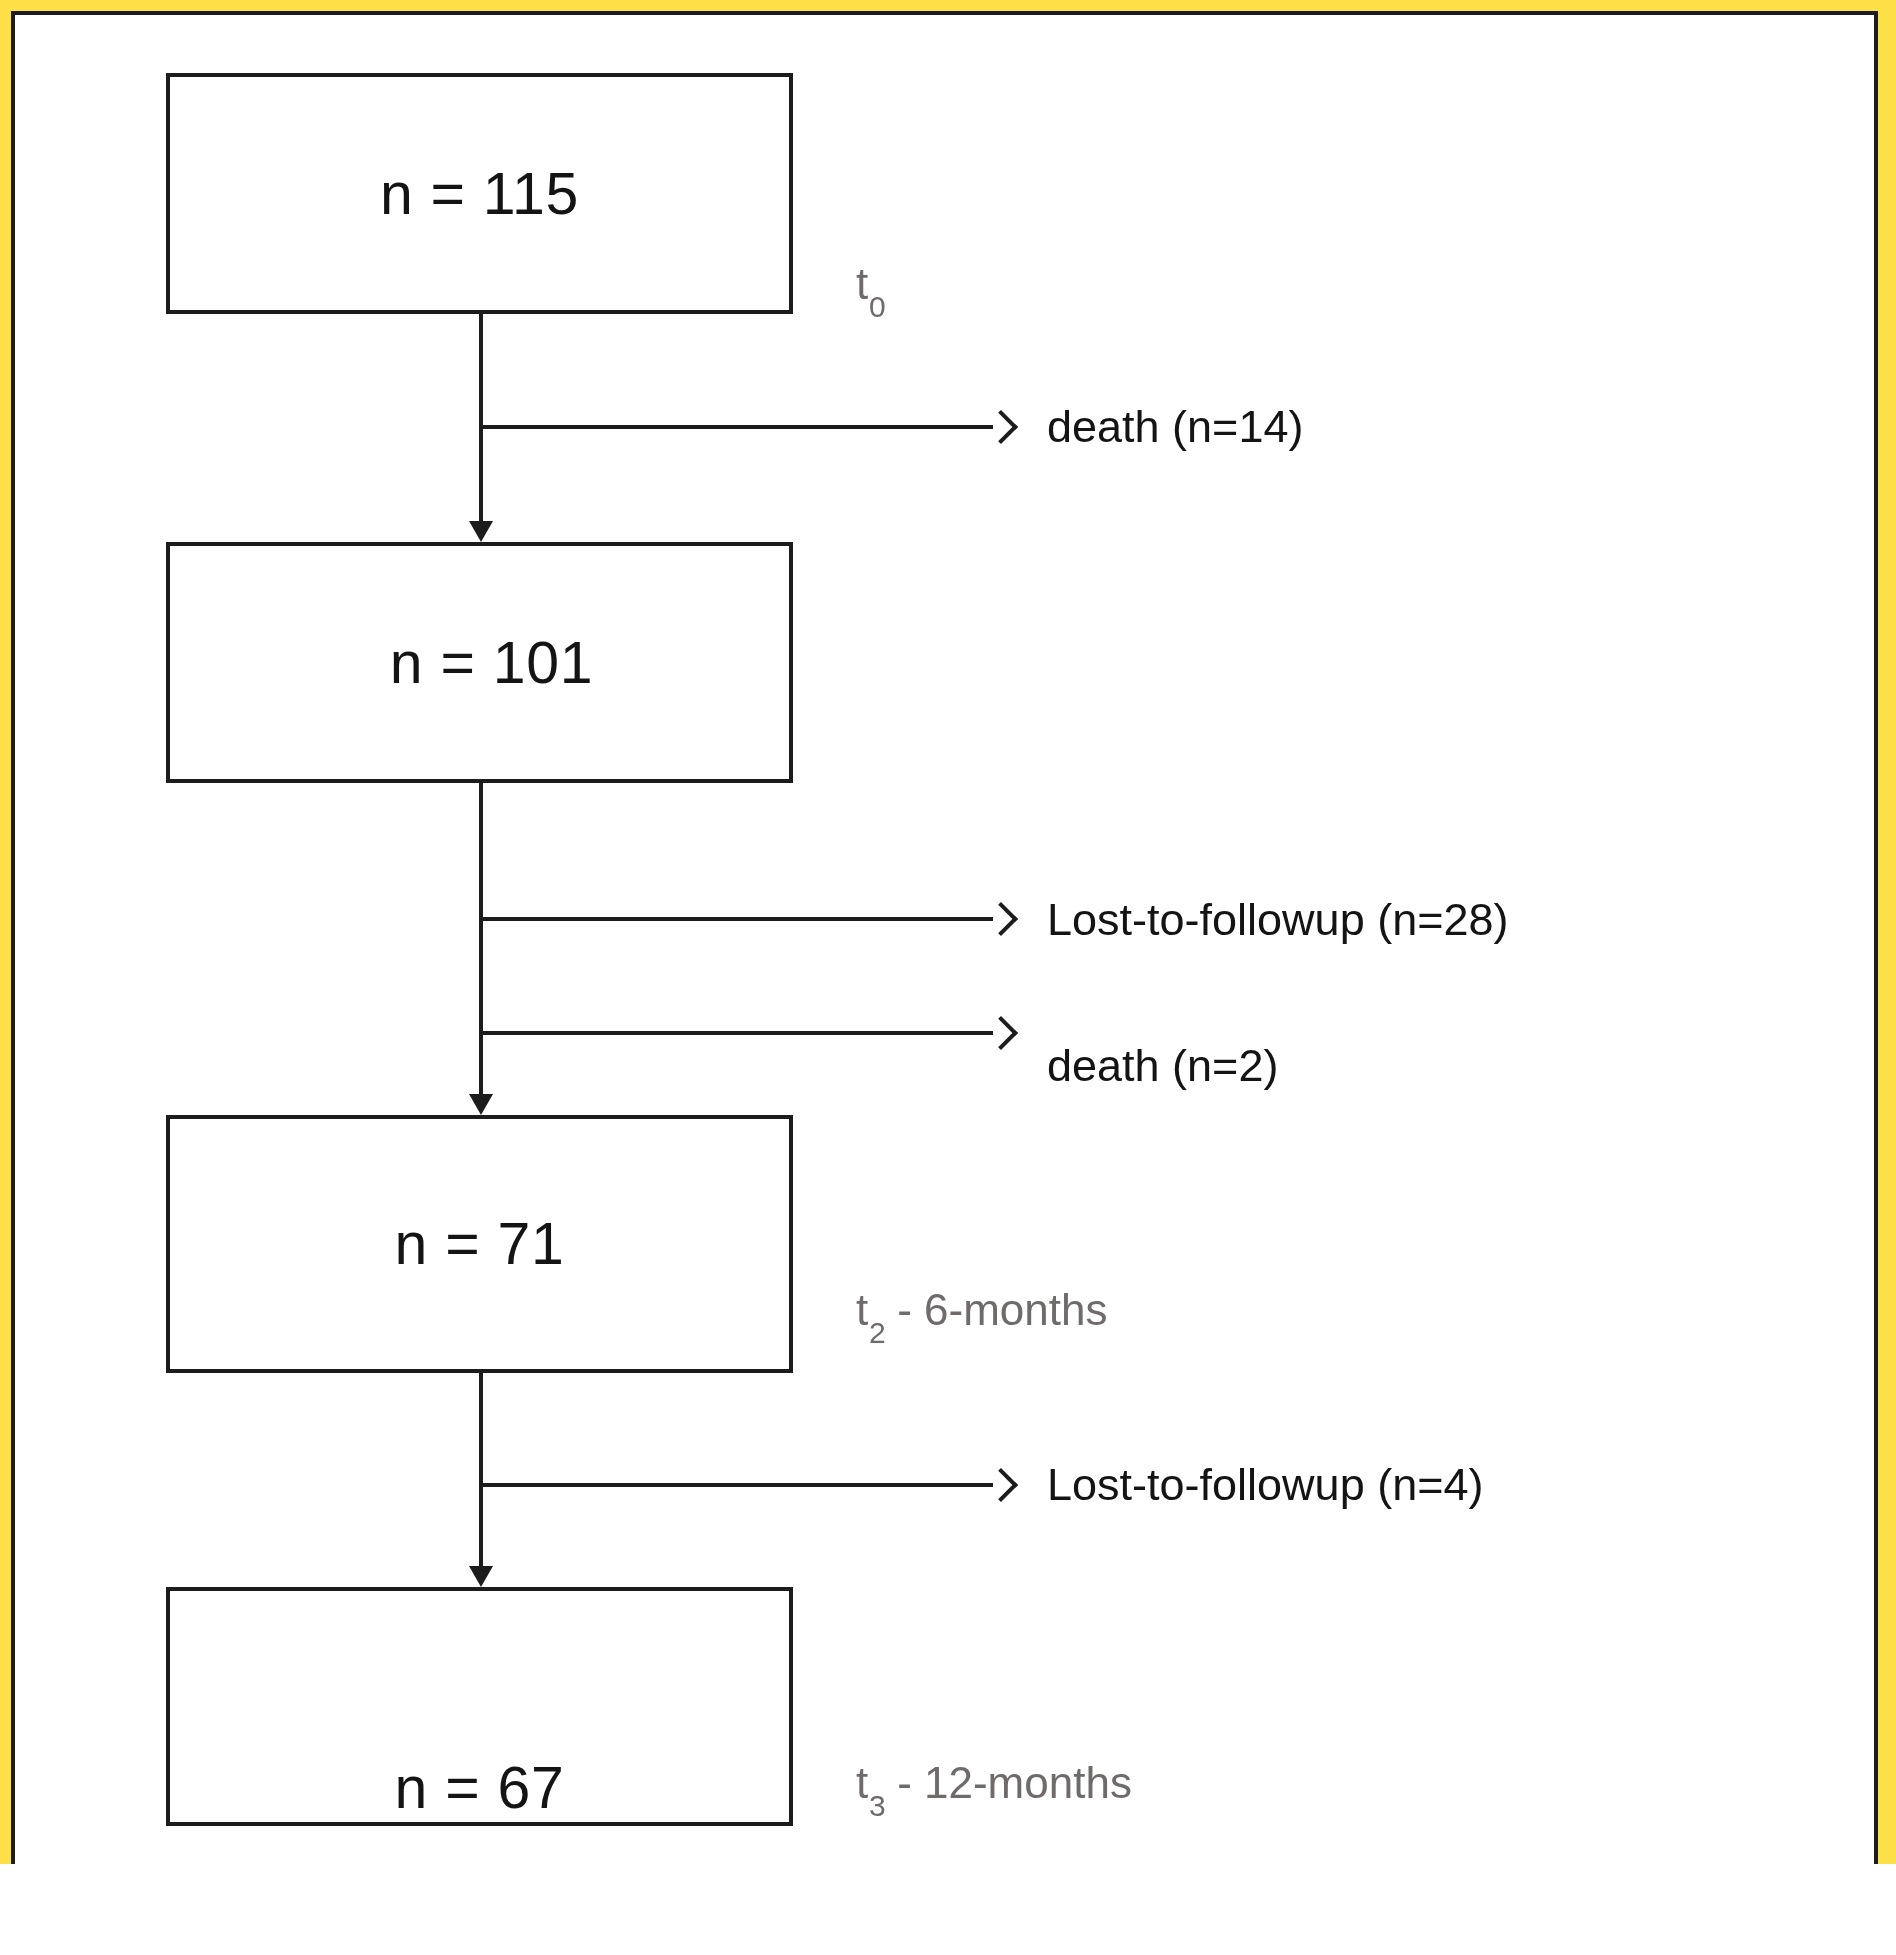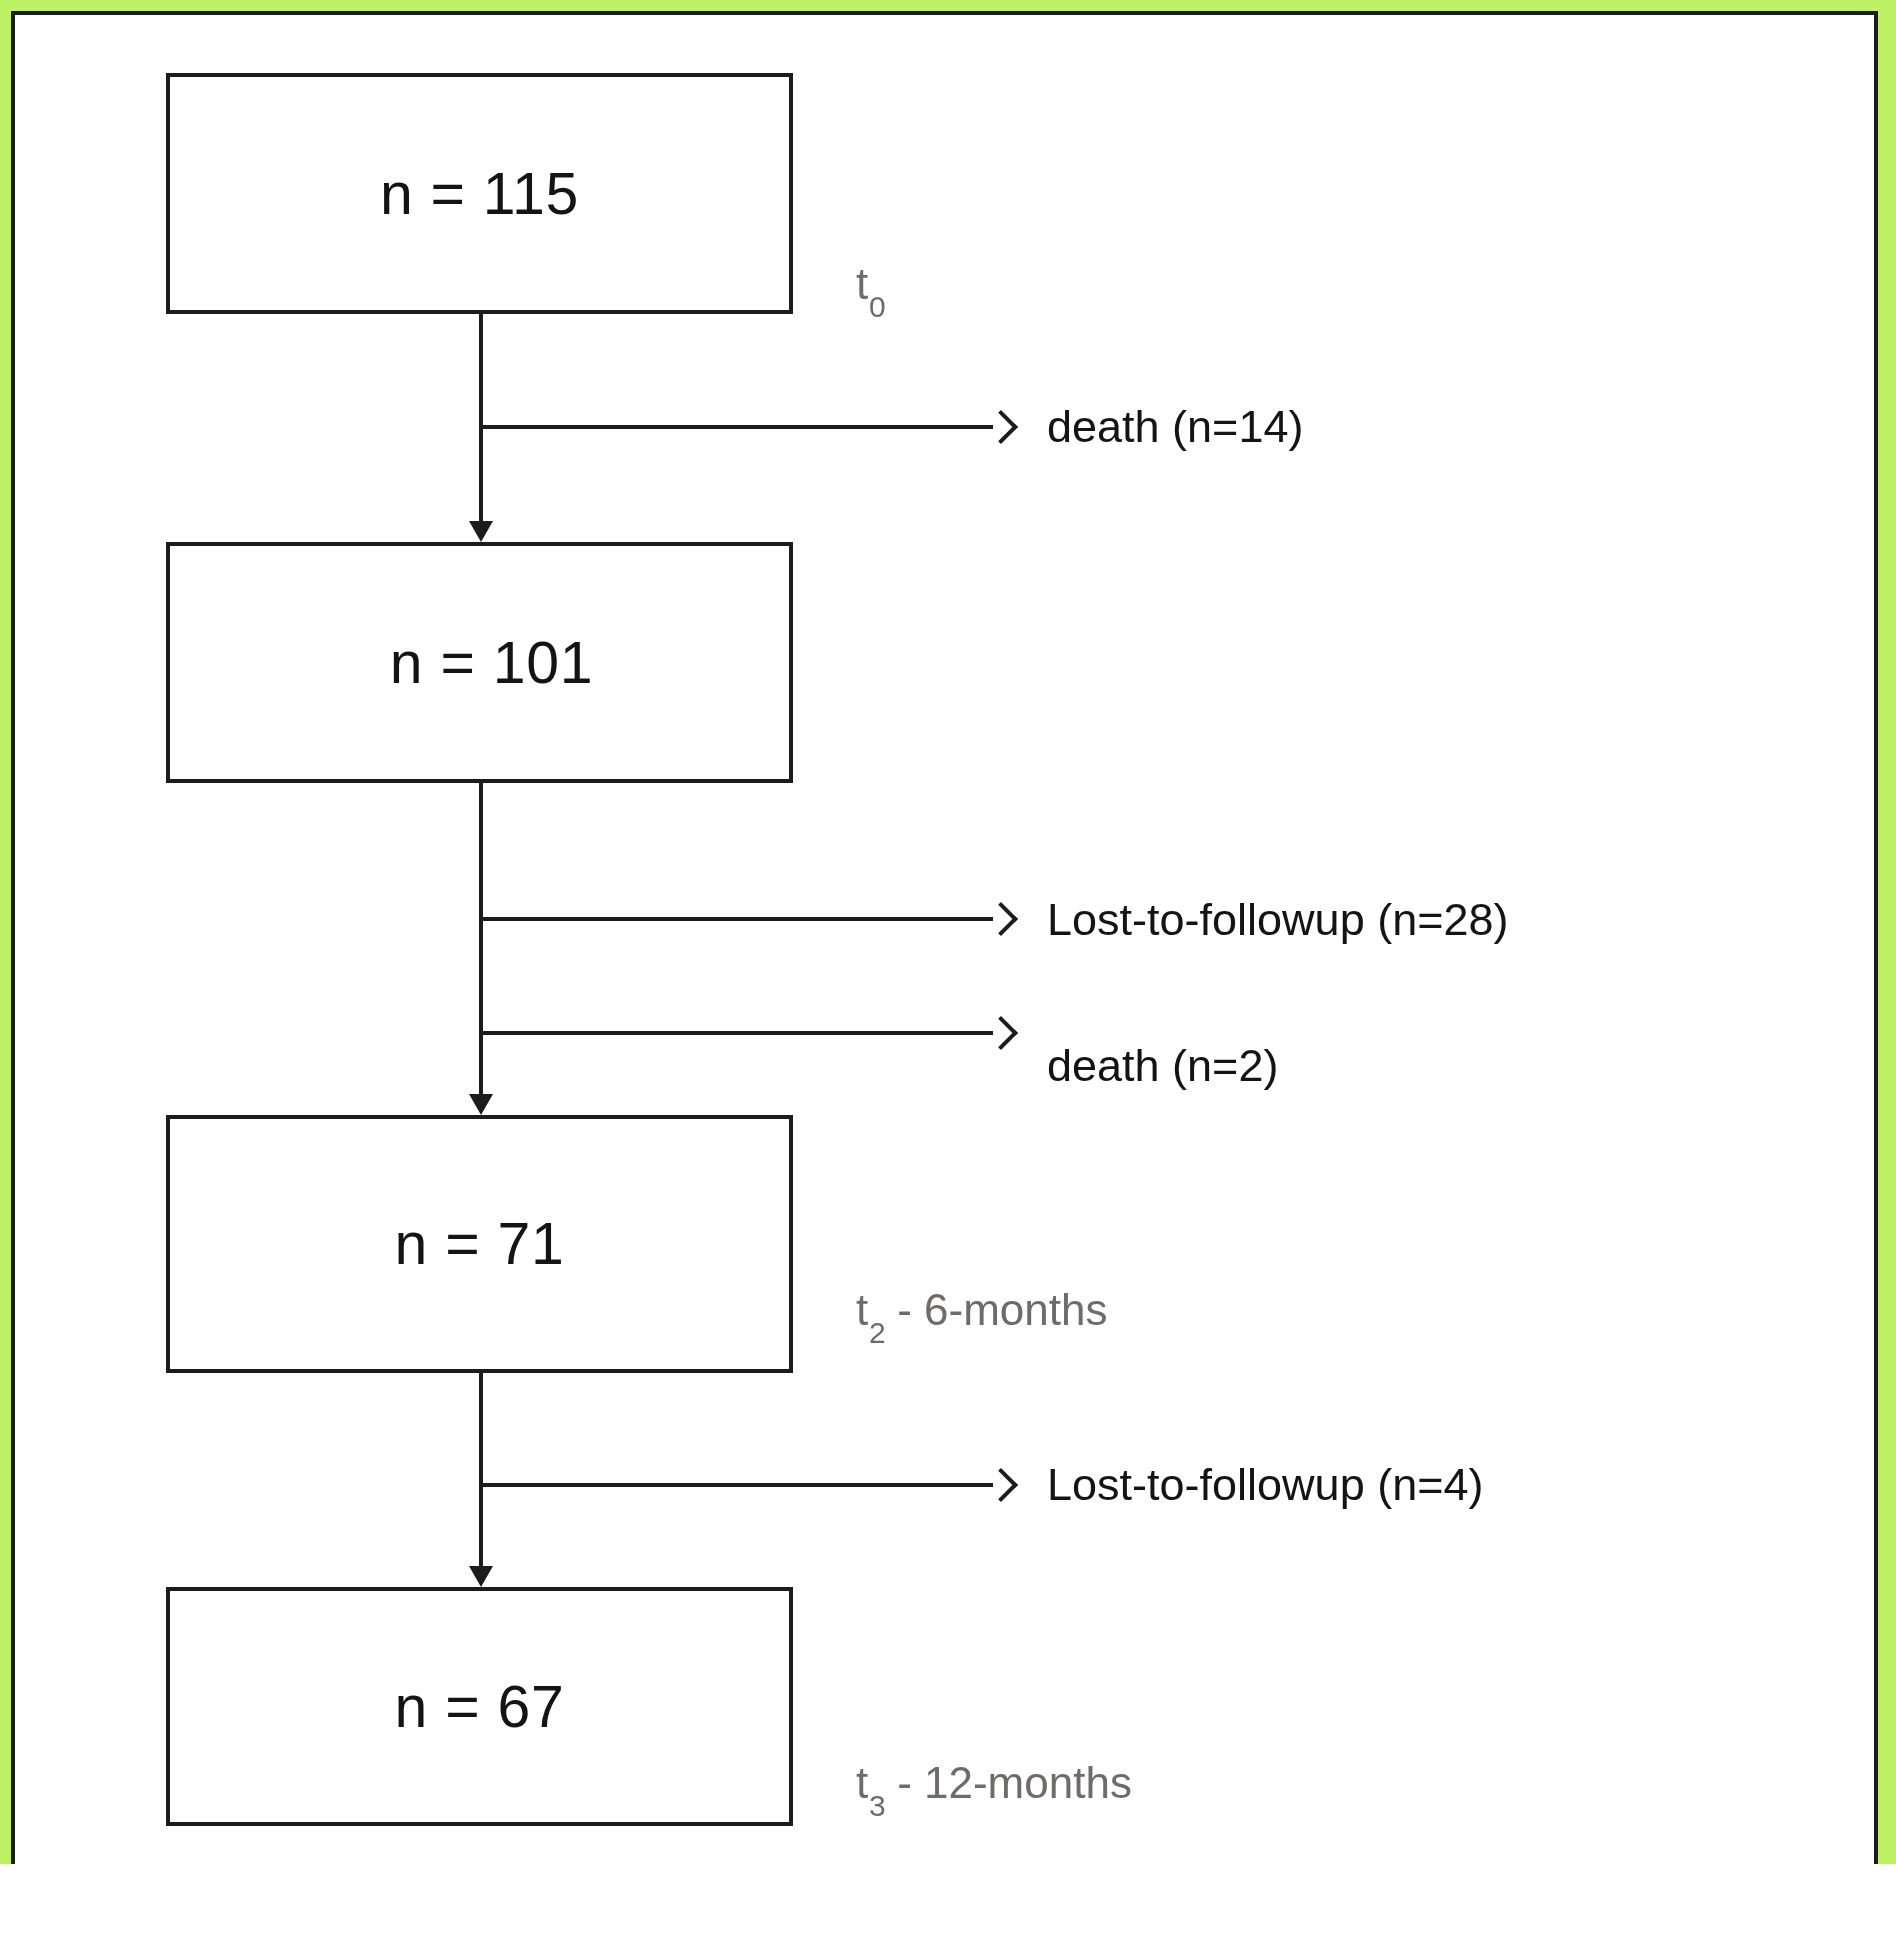--- a/index.html
+++ b/index.html
@@ -1,20 +1,20 @@
 <!DOCTYPE html>
 <html style="font-size:11.3px"><head>
 <meta charset="utf-8">
 <style>
   html, body { margin: 0; padding: 0; background: #ffffff; }
   .canvas {
     position: relative;
     width: 1896px;
     height: 1864px;
-    background: #bef264;
+    background: #fde047;
     font-family: "Liberation Sans", sans-serif;
     color: #141414;
     overflow: hidden;
   }
   .frame {
     position: absolute;
     left: 11.3px; top: 11.3px;
     width: 1867px; height: 1928px;
     border: 4.2px solid #1c1c1c;
     box-sizing: border-box;
@@ -30,21 +30,21 @@
     display: flex;
     align-items: center;
     justify-content: center;
     font-size: 59px;
     letter-spacing: 0.7px;
     color: #141414;
   }
   .node-1 { top: 73px;  height: 241px; }
   .node-2 { top: 542px;  height: 241px; padding-left: 24px; }
   .node-3 { top: 1115px; height: 258px; }
-  .node-4 { top: 1587px; height: 239px; }
+  .node-4 { top: 1587px; height: 239px; align-items: flex-end; }
 
   .vline {
     position: absolute;
     left: 479px;
     width: 4.2px;
     background: #1c1c1c;
   }
   .vline-1 { top: 313px;  height: 210px; }
   .vline-2 { top: 783px; height: 313px; }
   .vline-3 { top: 1373px; height: 195px; }

